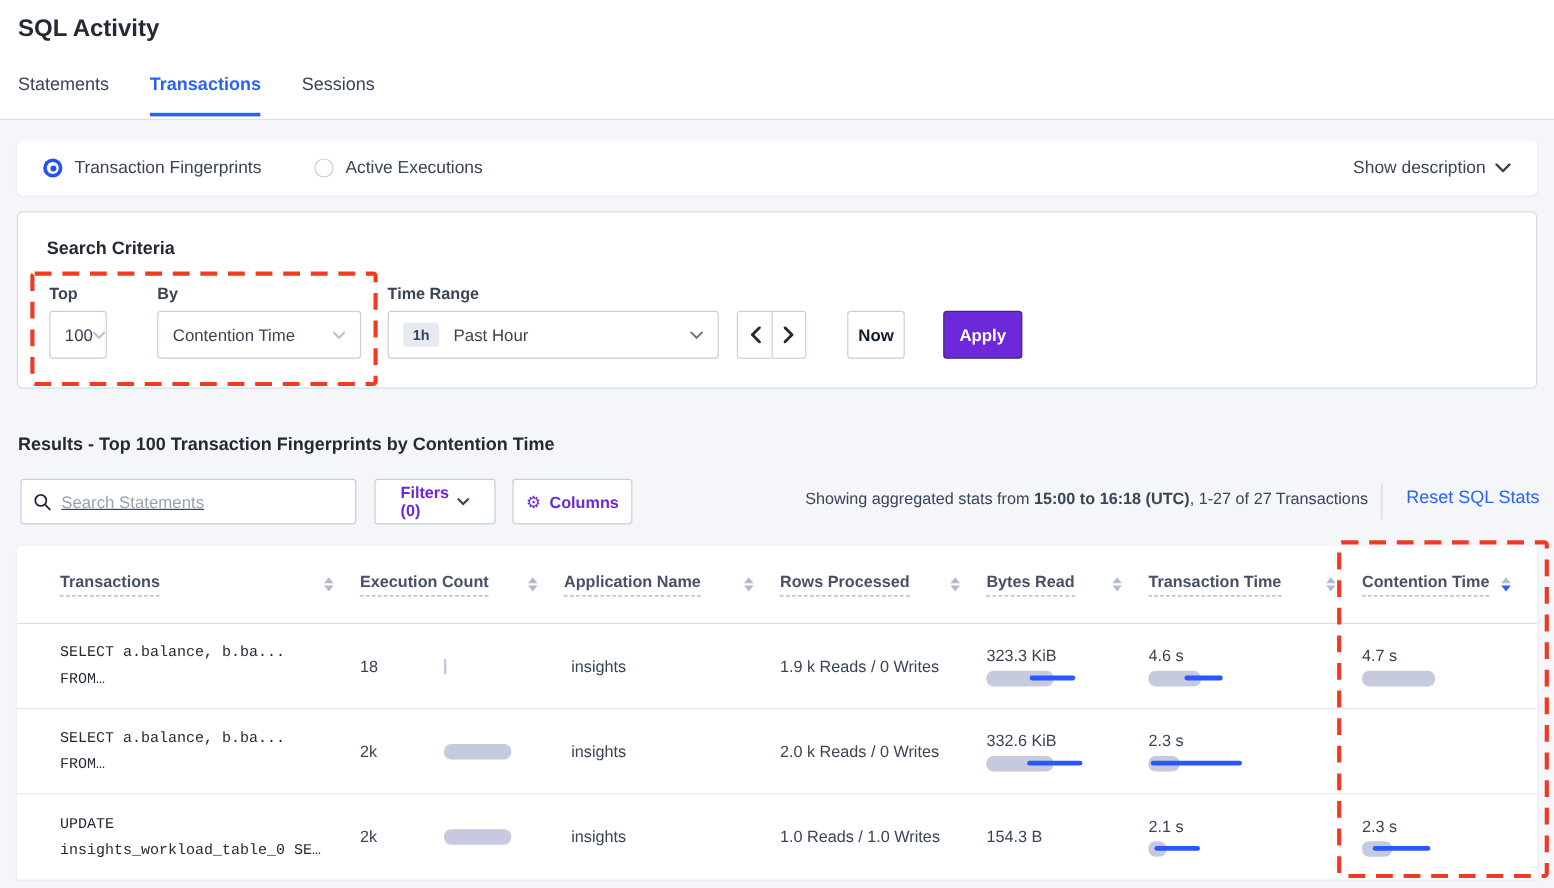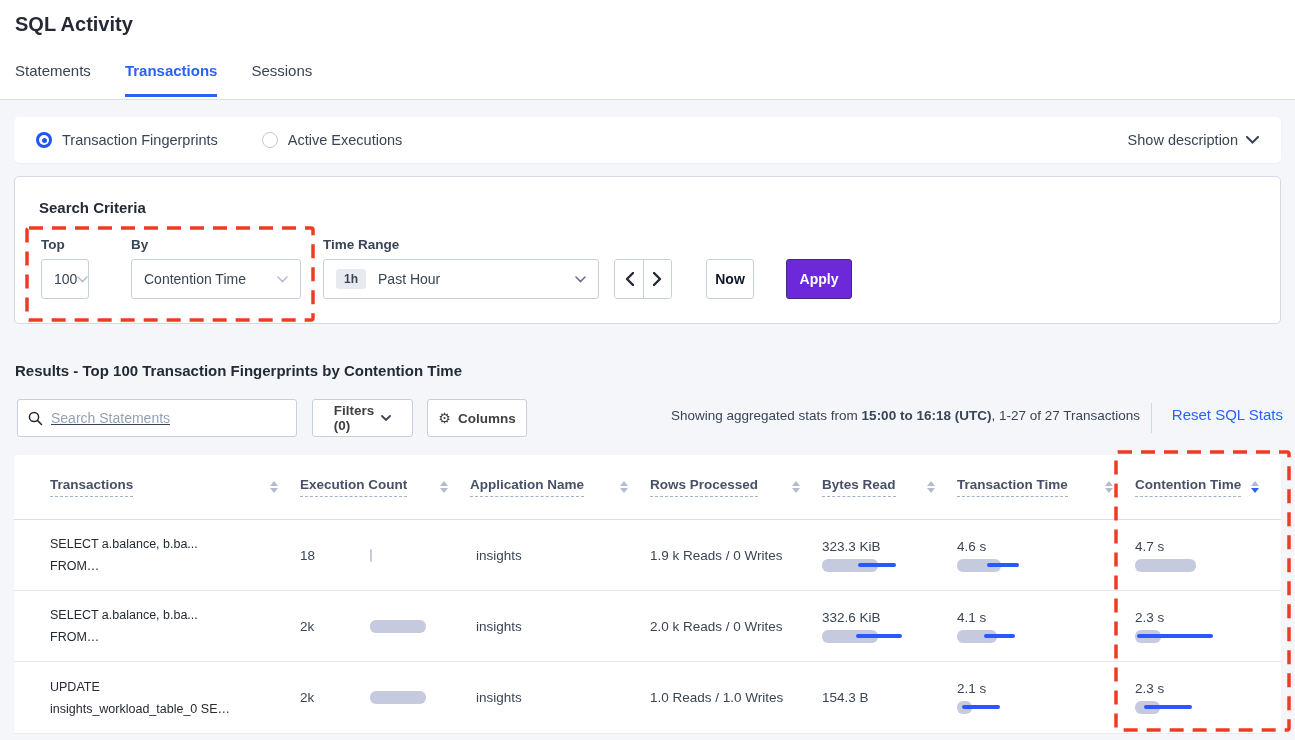--- a/index.html
+++ b/index.html
@@ -36,38 +36,38 @@
   .arrow-group { position:absolute; left:599px; top:82px; display:flex; height:40px; border:1px solid #c8cfdc; border-radius:3px; overflow:hidden; background:#fff; }
   .arrow-btn { width:28px; height:100%; display:flex; align-items:center; justify-content:center; cursor:pointer; background:#fff; border:none; }
   .arrow-btn + .arrow-btn { border-left:1px solid #c8cfdc; }
   .now-btn { position:absolute; left:691px; top:82px; width:48px; height:40px; background:#fff; border:1px solid #c8cfdc; border-radius:3px; font-family:inherit; font-size:14px; font-weight:bold; color:#0f172a; cursor:pointer; }
   .apply-btn { position:absolute; left:771px; top:82px; width:66px; height:40px; background:#6d28d9; border:1px solid #3c2d7a; border-radius:3px; font-family:inherit; font-size:14px; font-weight:bold; color:#fff; cursor:pointer; }
   
   .results-heading { position:absolute; left:15px; top:362px; font-size:15px; font-weight:bold; color:#242a35; }
   .search-input-wrap { position:absolute; left:17px; top:399px; width:280px; height:38px; background:#fff; border:1px solid #c8cfdc; border-radius:3px; display:flex; align-items:center; padding:0 10px; gap:8px;text-decoration:underline; }
   .search-input-wrap input { border:none; outline:none; flex:1; font-family:inherit; font-size:14px; color:#394455; }
   .search-input-wrap input::placeholder { color:#97a1b5; }
-  .toolbar-btn { position:absolute; top:399px; height:38px; background:#fff; border:1px solid #c8cfdc; border-radius:3px; display:flex; align-items:center; justify-content:center; gap:7px; font-size:13.5px; font-weight:bold; color:#404040; cursor:pointer; padding:0 24px; }
+  .toolbar-btn { position:absolute; top:399px; height:38px; background:#fff; border:1px solid #c8cfdc; border-radius:3px; display:flex; align-items:center; justify-content:center; gap:7px; font-size:13.5px; font-weight:bold; color:#6d28d9; cursor:pointer; padding:0 24px; }
   .stats-line { position:absolute; top:408px; right:155px; font-size:13.5px; color:#394455; white-space:nowrap; }
   .stats-line b { font-weight:bold; }
   .stats-divider { position:absolute; top:403px; right:143px; width:1px; height:30px; background:#d2d8e2; }
   .reset-link { position:absolute; top:406px; right:12px; font-size:15px; color:#2a62f6; cursor:pointer; white-space:nowrap; }
   
   .table-card { position:absolute; left:14px; top:455px; width:1267px; height:278px; background:#fff; border-radius:4px 4px 0 0; box-shadow:0 1px 2px rgba(60,70,90,.06); overflow:hidden; }
   .tgrid { display:grid; grid-template-columns:250px 170px 180px 172px 135px 178px 1fr; padding-left:36px; align-items:center; }
   .thead { height:65px; border-bottom:1px solid #d9dee6; }
   .th { display:flex; align-items:center; justify-content:space-between; padding-right:22px; }
   .th-label { font-size:13.5px; font-weight:bold; color:#475066; border-bottom:1px dashed #a6b0c3; padding-bottom:4px; cursor:pointer; }
   .sort-icon { display:flex; flex-direction:column; gap:2px; cursor:pointer; }
   .tri-up { width:0; height:0; border-left:4px solid transparent; border-right:4px solid transparent; border-bottom:5px solid #b3bccd; }
   .tri-down { width:0; height:0; border-left:4px solid transparent; border-right:4px solid transparent; border-top:5px solid #b3bccd; }
   .tri-down.active { border-top-color:#2a62f6; }
   .trow { height:71px; border-bottom:1px solid #e4e8ee; }
   .trow:last-child { border-bottom:none; }
-  .sql-cell { font-family:Liberation Sans, sans-serif; font-size:12.5px; color:#242a35; line-height:22px; cursor:pointer; }
+  .sql-cell { font-family:Liberation Mono, monospace; font-size:12.5px; color:#242a35; line-height:22px; cursor:pointer; }
   .num-cell { font-size:13.5px; color:#394455; }
   .exec-cell { display:flex; align-items:center; }
   .exec-cell .num-cell { width:70px; }
   .app-cell { font-size:13.5px; color:#394455; padding-left:6px; }
   .metric-cell { display:flex; flex-direction:column; gap:5px; }
   .barwrap { position:relative; height:13px; width:90px; }
   .gbar { position:absolute; left:0; top:0; height:13px; border-radius:6px; background:#c5cade; }
   .bline { position:absolute; top:4px; height:4px; border-radius:2px; background:#2b57ff; }
   
   .annot { position:absolute; z-index:50; pointer-events:none; }
@@ -289,27 +289,20 @@
     <div class="app-cell">insights</div>
     <div class="num-cell">2.0 k Reads / 0 Writes</div>
     <div class="metric-cell">
       <span class="num-cell">332.6 KiB</span>
       <div class="barwrap">
           <div class="gbar" style="width: 56px;"></div>
           <div class="bline" style="left: 34px; width: 46px;"></div>
         </div>
     </div>
     <div class="metric-cell">
-      <span class="num-cell">4.1 s</span>
-      <div class="barwrap">
-          <div class="gbar" style="width: 40px;"></div>
-          <div class="bline" style="left: 27px; width: 31px;"></div>
-        </div>
-    </div>
-    <div class="metric-cell">
       <span class="num-cell">2.3 s</span>
       <div class="barwrap">
           <div class="gbar" style="width: 26px;"></div>
           <div class="bline" style="left: 2px; width: 76px;"></div>
         </div>
     </div>
   </div>
 
   <div class="tgrid trow">
     <div class="sql-cell">

